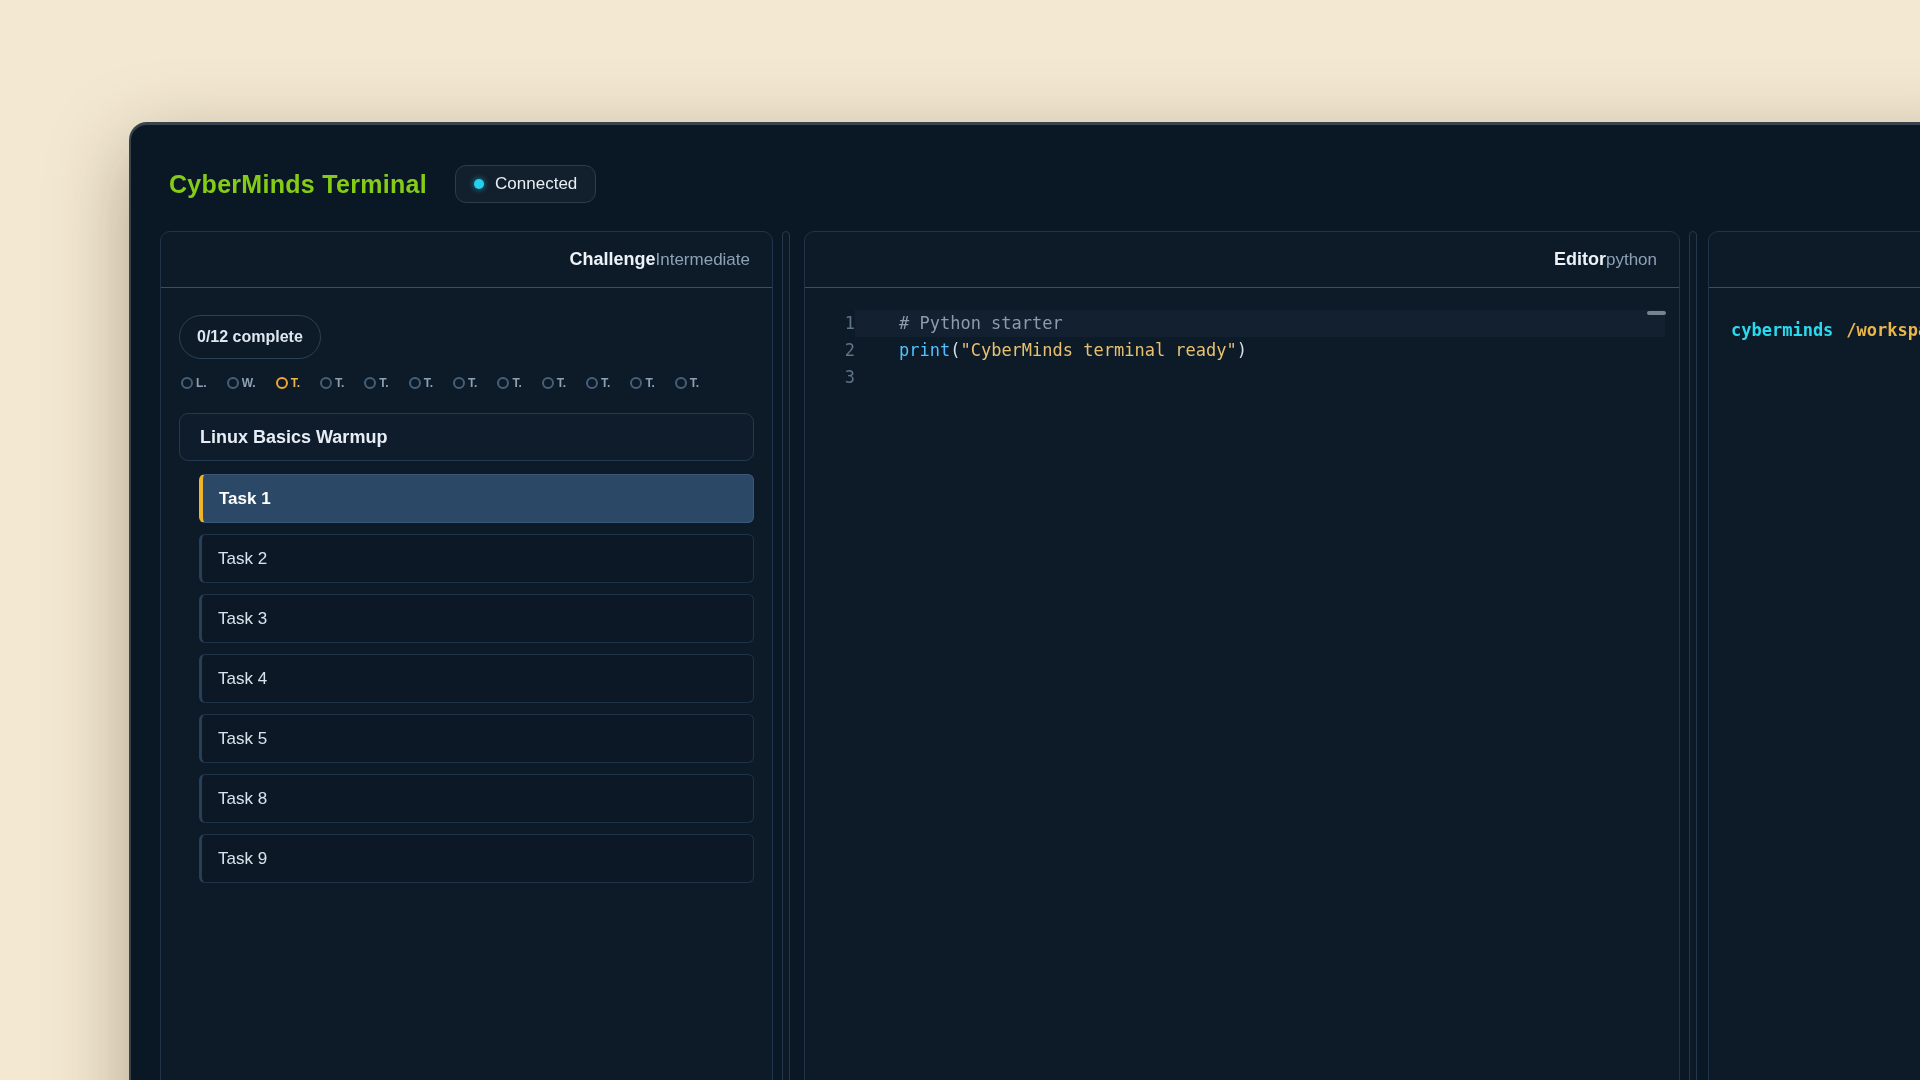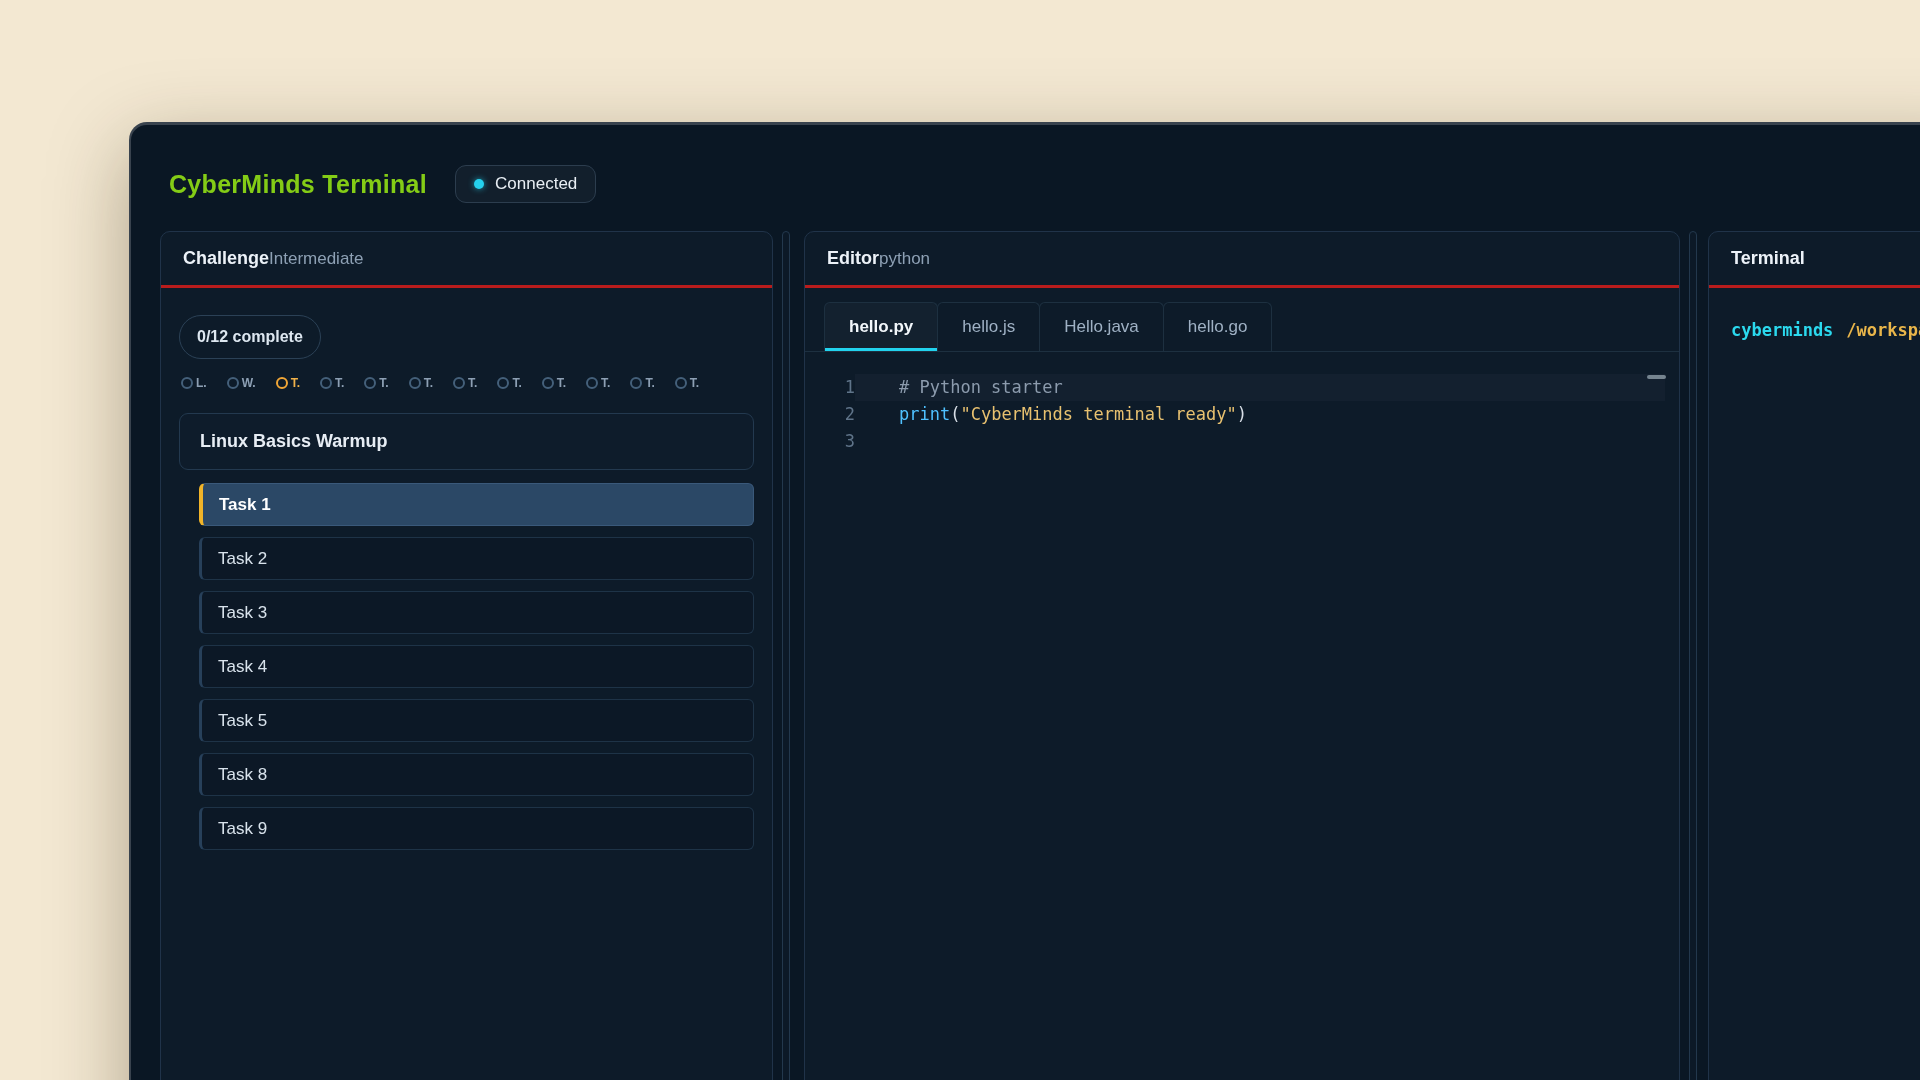--- a/index.html
+++ b/index.html
@@ -17,22 +17,22 @@
 
   
   .app-header { position:absolute; left:38px; top:36px; height:46px; display:flex; align-items:center; gap:28px; }
   .logo { font-size:25px; font-weight:800; letter-spacing:.3px; color:#84cc16; }
   .conn-pill { display:flex; align-items:center; gap:11px; height:38px; padding:0 18px;
     background:#121f2c; border:1px solid #2c3d4e; border-radius:11px; color:#e8eef4; font-size:17px; }
   .conn-dot { width:10px; height:10px; border-radius:50%; background:#25d2ee; box-shadow:0 0 6px rgba(37,210,238,.7); }
 
   
   .panel { position:absolute; top:106px; height:1000px; background:#0d1b29; border:1px solid #203349; border-radius:10px; }
-  .panel-header { height:56px; display:flex; align-items:center; justify-content:flex-start;
-    padding:0 22px; border-bottom:3px solid #b91c1c; }
+  .panel-header { height:56px; display:flex; align-items:center; justify-content:flex-end;
+    padding:0 22px; border-bottom:1px solid #b91c1c; }
   .panel-title { font-size:18px; font-weight:700; color:#ecf2f8; }
   .panel-sub { font-size:17px; color:#8da0b4; }
 
   .challenge-panel { left:29px;  width:613px; }
   .editor-panel    { left:673px; width:876px; }
   .terminal-panel  { left:1577px; width:400px; }
 
   .v-divider { position:absolute; top:106px; height:1000px; width:8px;
     background:#0c1927; border:1px solid #23384d; border-radius:4px; }
   .d1 { left:651px; } .d2 { left:1558px; }
@@ -42,27 +42,27 @@
   .progress-pill { display:inline-block; padding:12px 17px; border:1px solid #2b4156; border-radius:999px;
     font-size:16px; font-weight:700; color:#dde7f0; }
   .dots-row { margin-top:17px; display:flex; align-items:center; gap:20px; padding-left:2px; }
   .dot-item { display:flex; align-items:center; gap:3px; }
   .dot-circle { width:12px; height:12px; border-radius:50%; border:2px solid #44607a; }
   .dot-item.active .dot-circle { border-color:#f0a636; }
   .dot-label { font-size:12px; font-weight:600; color:#8da0b4; }
   .dot-item.active .dot-label { color:#f0b24a; }
 
   .challenge-list { margin-top:23px; }
-  .challenge-card { height:57px; display:flex; align-items:center; justify-content:space-between;
+  .challenge-card { height:48px; display:flex; align-items:center; justify-content:space-between;
     padding:0 20px; background:#0e1c2b; border:1px solid #23394f; border-radius:9px;
     color:#e7edf4; font-size:18px; font-weight:600; margin-bottom:24px; cursor:pointer; }
   .caret { color:#f0b24a; font-size:13px; }
 
   .task-list { margin:-11px 0 0 20px; display:flex; flex-direction:column; gap:11px; }
-  .task-row { height:43px; display:flex; align-items:center; padding:4px 16px;
+  .task-row { height:49px; display:flex; align-items:center; padding:4px 16px;
     background:#0c1826; border:1px solid #1e3347; border-left:3px solid #27405a;
     border-radius:6px; color:#d9e3ec; font-size:17px; cursor:pointer; }
   .task-row.selected { background:#2b4866; border-color:#3a597a; border-left:4px solid #f0b429;
     color:#ffffff; font-weight:600; }
 
   
   .tab-bar { display:flex; height:64px; padding:14px 0 0 20px; border-bottom:1px solid #1d3040; }
   .tab { display:flex; align-items:center; padding:0 24px; font-size:17px; color:#9fb1c4;
     background:#0d1b29; border:1px solid #1d3040; border-bottom:none; border-radius:6px 6px 0 0;
     margin-left:-1px; cursor:pointer; }
@@ -188,26 +188,20 @@
       </div>
     </section>
 
     <div class="v-divider d1"></div>
 
     <section class="panel editor-panel">
       <div class="panel-header">
         <span class="panel-title">Editor</span>
         <span class="panel-sub">python</span>
       </div>
-      <div class="tab-bar">
-          <div class="tab active">hello.py</div>
-          <div class="tab">hello.js</div>
-          <div class="tab">Hello.java</div>
-          <div class="tab">hello.go</div>
-        </div>
       <div class="code-area">
         <div class="code-lines">
             <div class="code-line current">
               <span class="line-num">1</span>
               <span class="line-code"><span class="tok-comment"># Python starter</span></span>
             </div>
             <div class="code-line">
               <span class="line-num">2</span>
               <span class="line-code"><span class="tok-function">print</span><span class="tok-punct">(</span><span class="tok-string">"CyberMinds terminal ready"</span><span class="tok-punct">)</span></span>
             </div>

